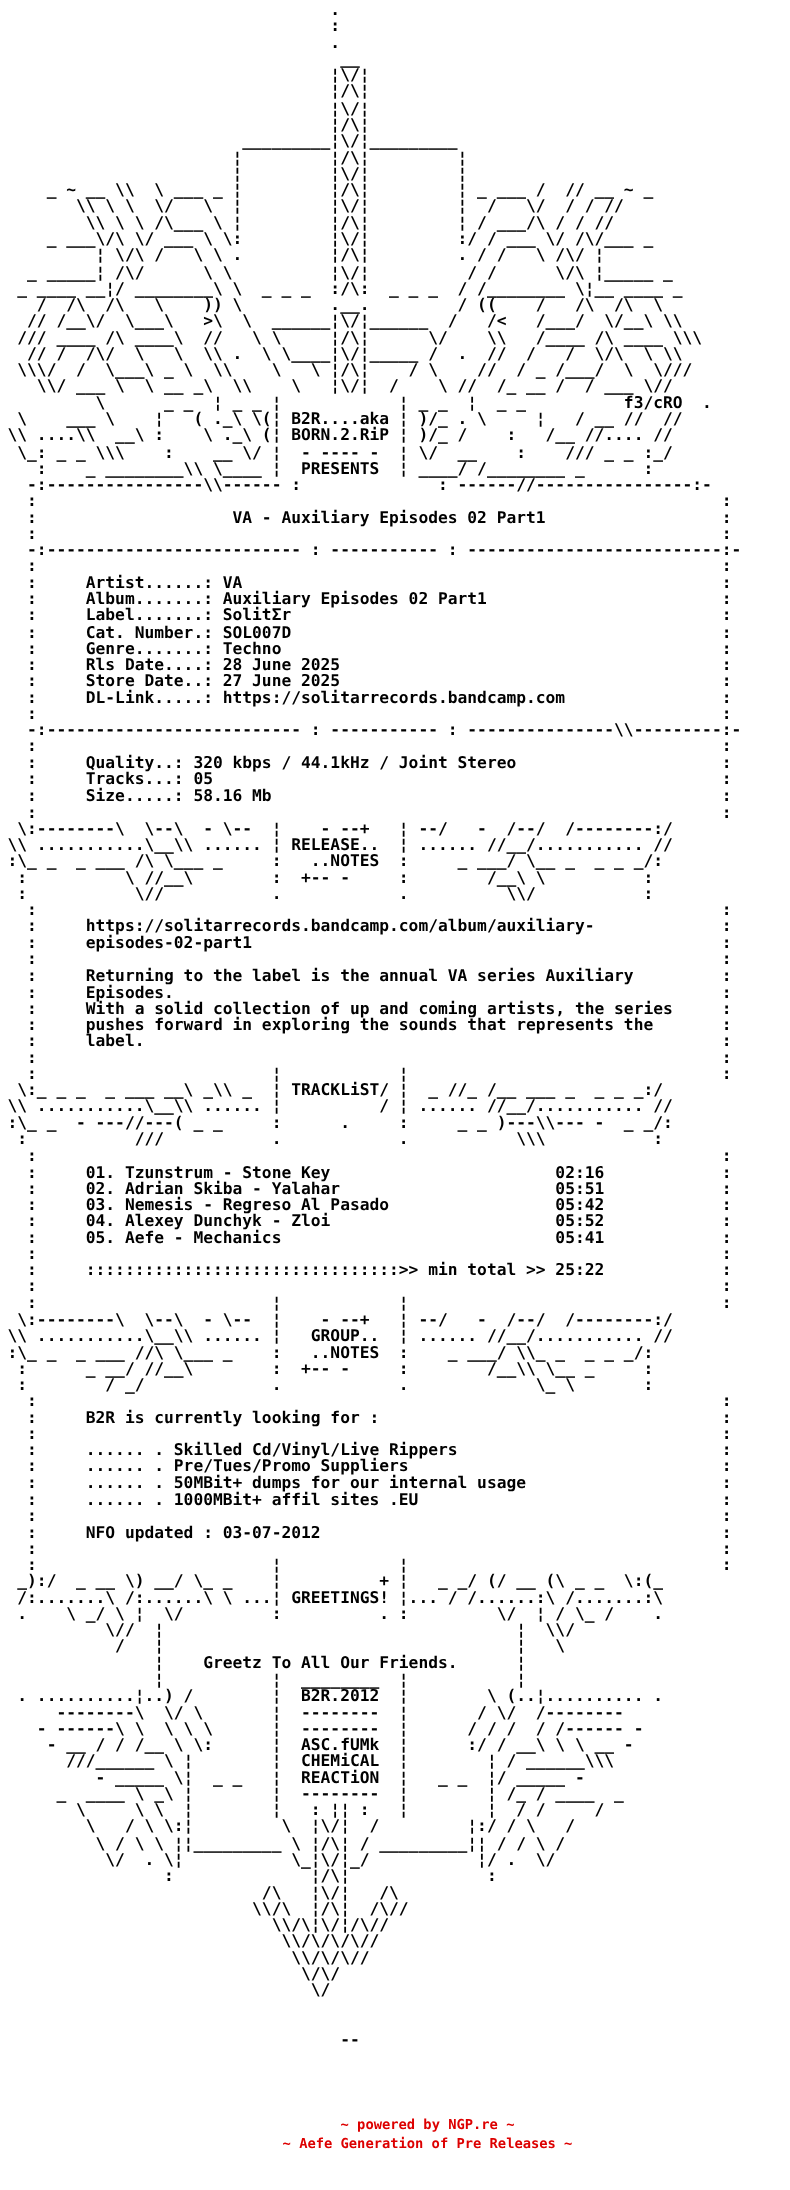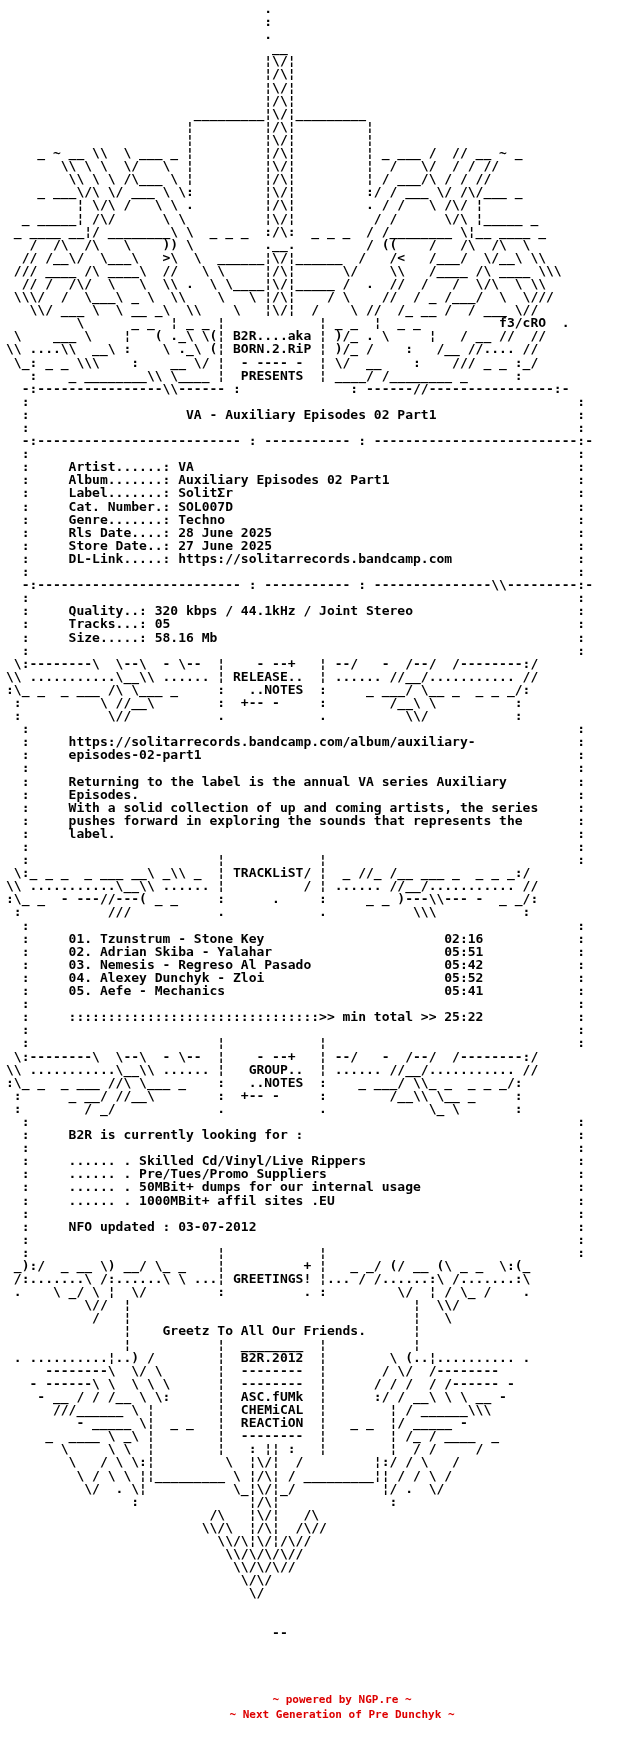--- a/index.html
+++ b/index.html
@@ -141,14 +141,14 @@
                           /\   ¦\/¦   /\
                          \\/\  ¦/\¦  /\//
                            \\/\¦\/¦/\//
                             \\/\/\/\//
                              \\/\/\//
                               \/\/
                                \/
 
 
                                   --</pre>
-  <pre id="nfo-footer" style="color: rgb(221, 0, 0);"><div>~ powered by NGP.re ~</div><div>~ Next Generation of Pre Dunchyk ~</div></pre>
+  <pre id="nfo-footer" style="color: rgb(221, 0, 0);"><div>~ powered by NGP.re ~</div><div>~ Aefe Generation of Pre Releases ~</div></pre>
 </div>
 
 </body></html>

